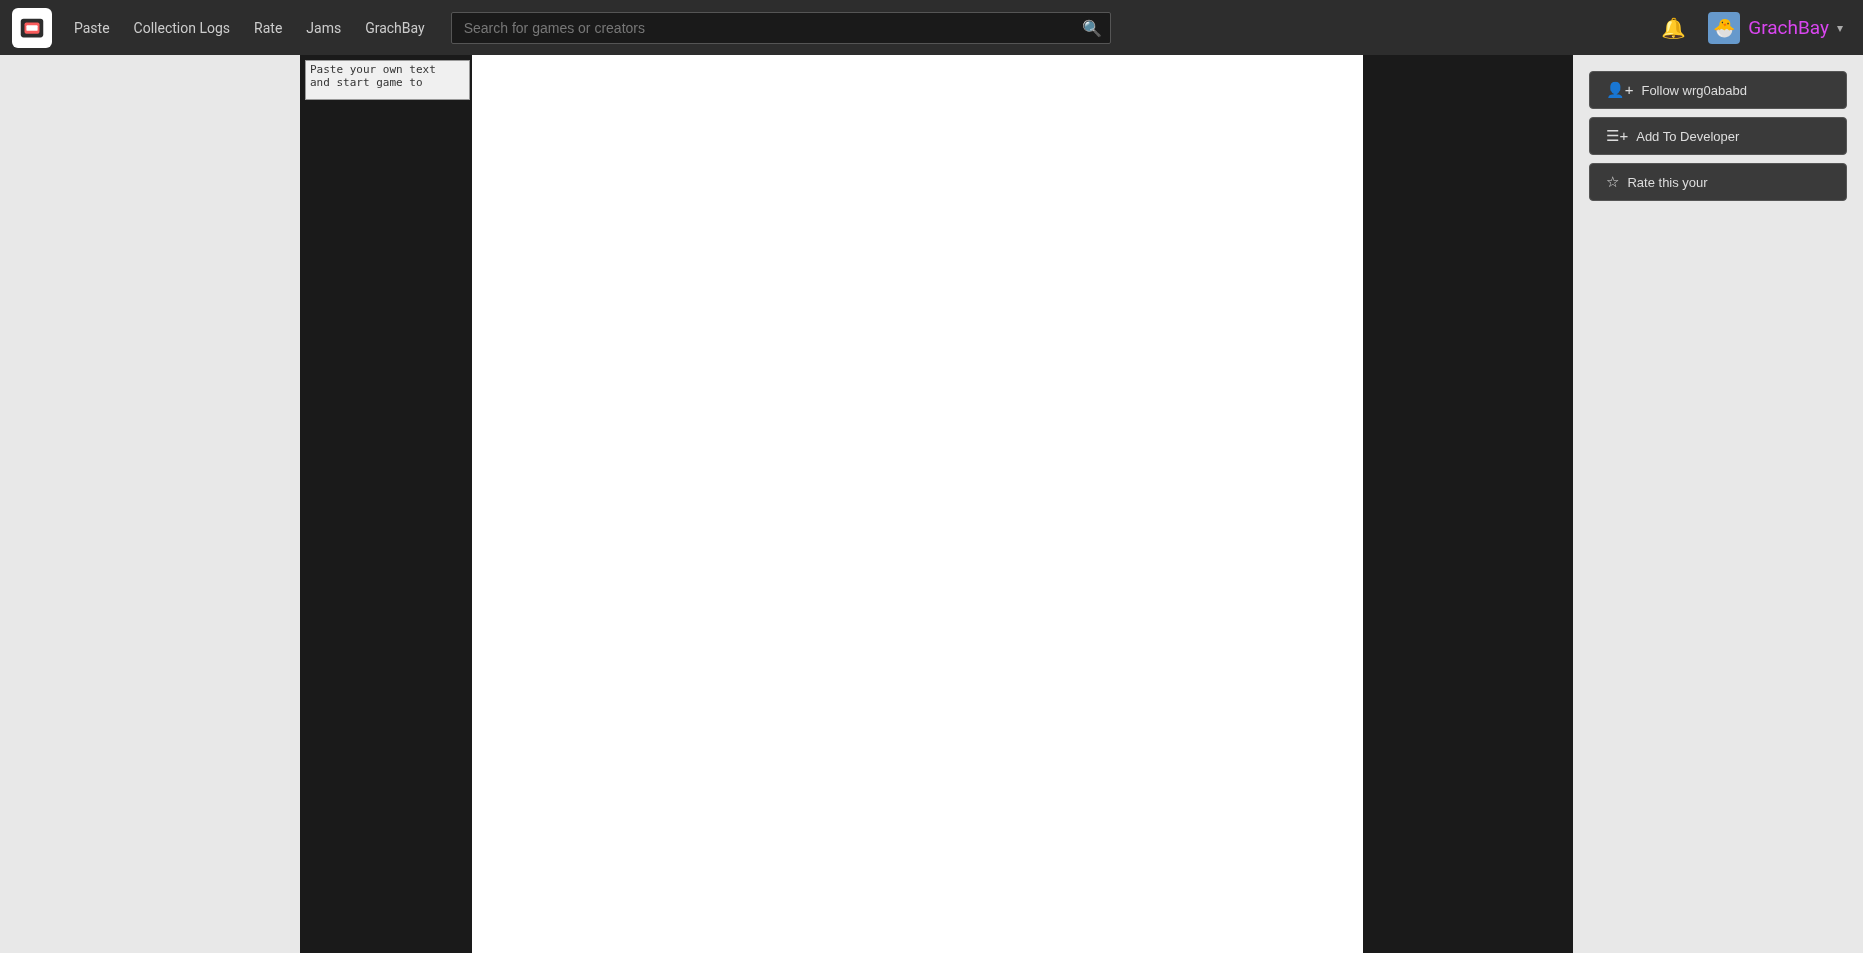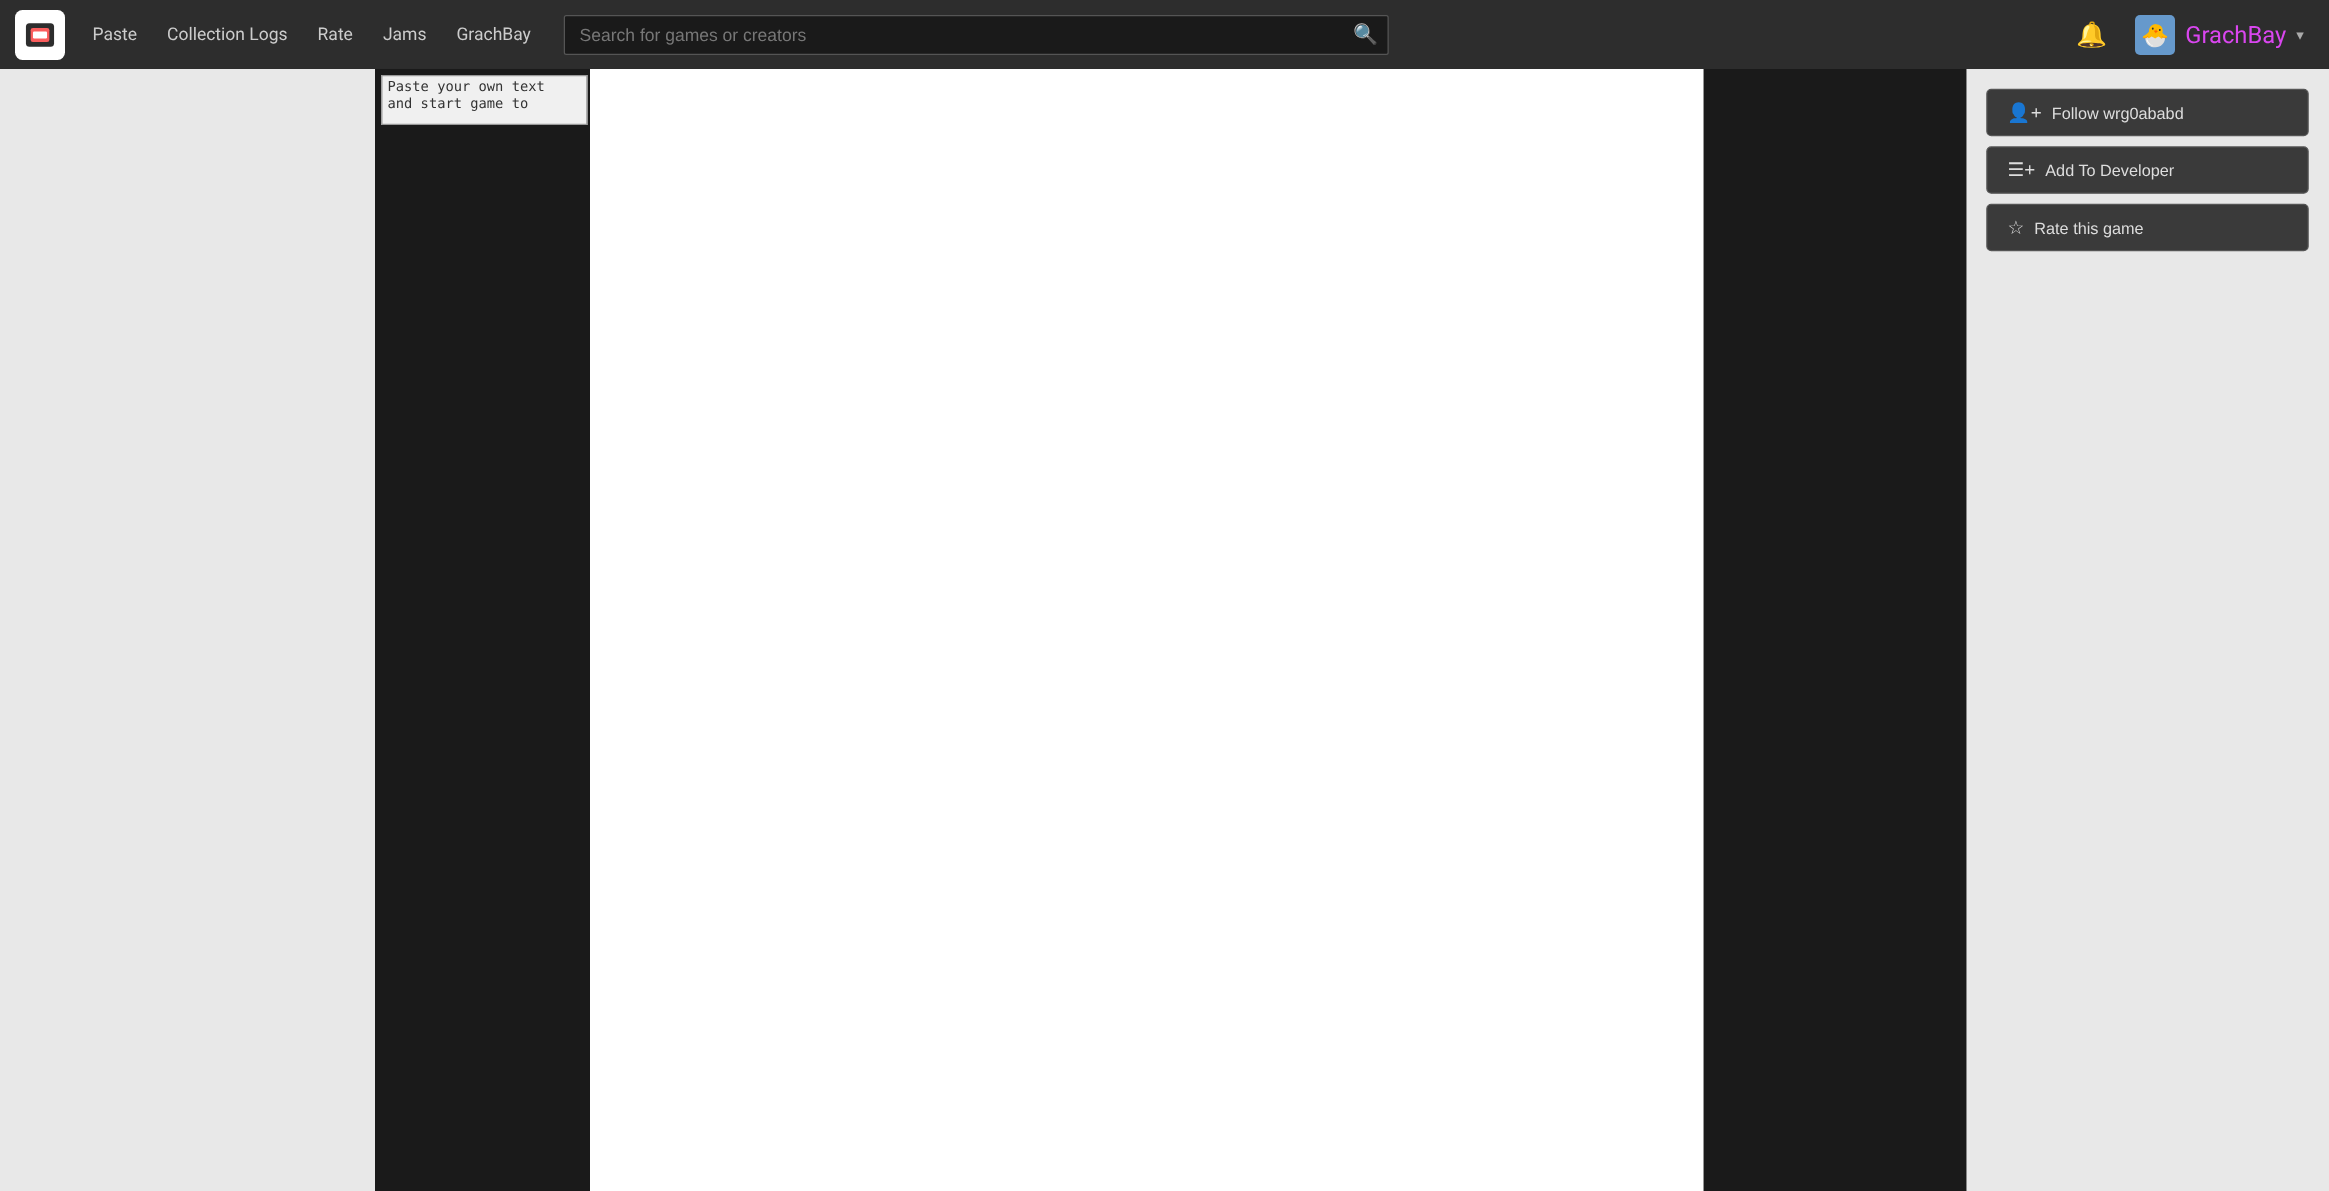--- a/index.html
+++ b/index.html
@@ -268,17 +268,17 @@
     <button class="action-btn">
       <span class="btn-icon">👤+</span>
       <span>Follow wrg0ababd</span>
     </button>
     <button class="action-btn">
       <span class="btn-icon">☰+</span>
       <span>Add To Developer</span>
     </button>
     <button class="action-btn">
       <span class="btn-icon">☆</span>
-      <span>Rate this game</span>
+      <span>Rate this your</span>
     </button>
   </div>
 
 </div>
 
 </body></html>

